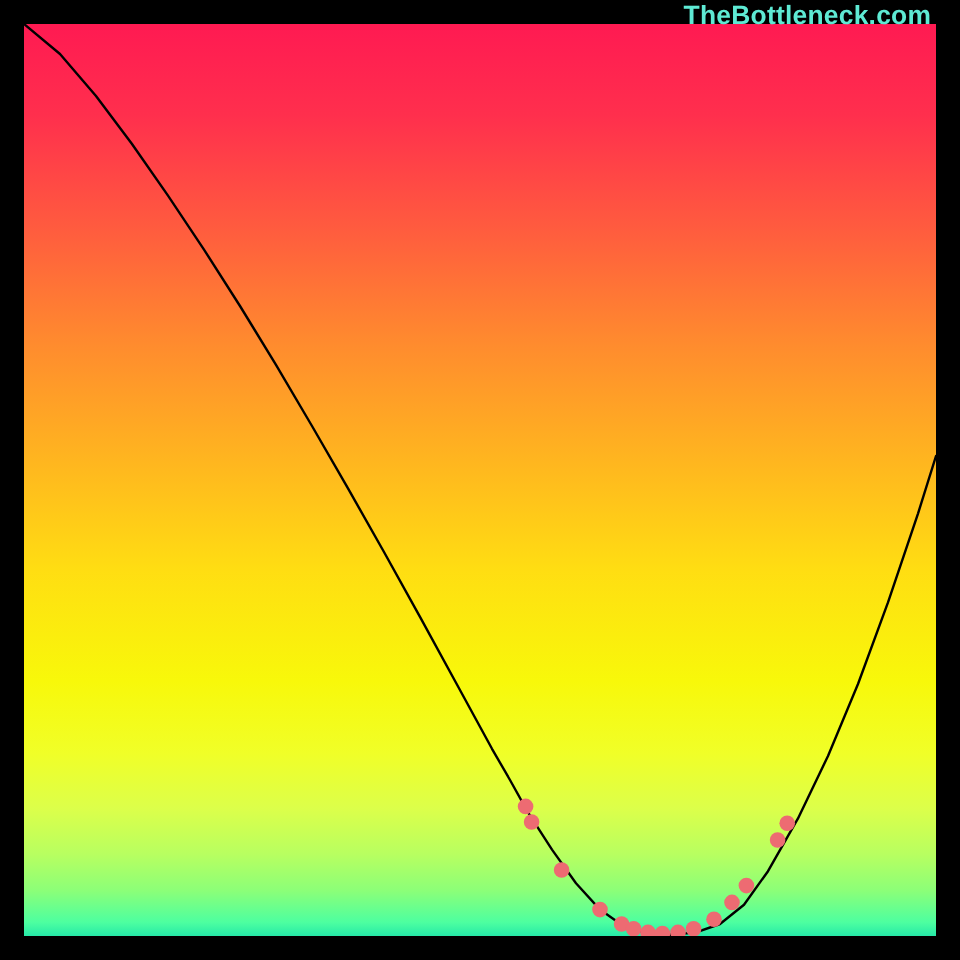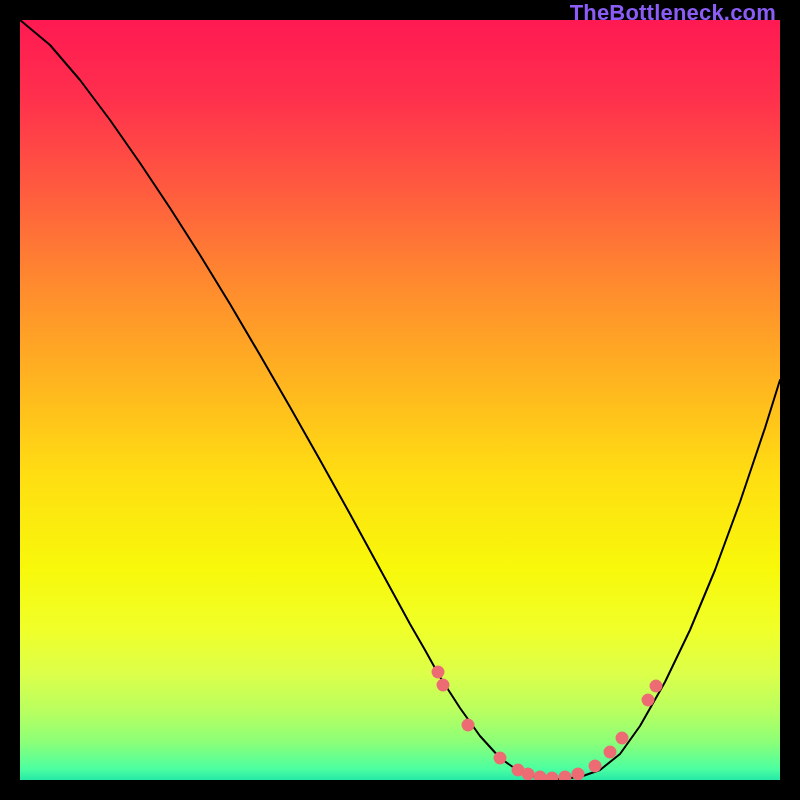--- a/index.html
+++ b/index.html
@@ -22,21 +22,21 @@
     position: absolute;
     left: 0; top: 0; right: 0; bottom: 0;
   }
   .watermark {
     position: absolute;
     top: 0;
     right: 24px;
     font-family: Arial, Helvetica, sans-serif;
     font-size: 22px;
     font-weight: 600;
-    color: #8b5cf6;
+    color: #5eead4;
     letter-spacing: 0.2px;
     user-select: none;
   }
   svg.curve {
     position: absolute;
     left: 0; top: 0;
   }
 </style>
 </head>
 <body>

